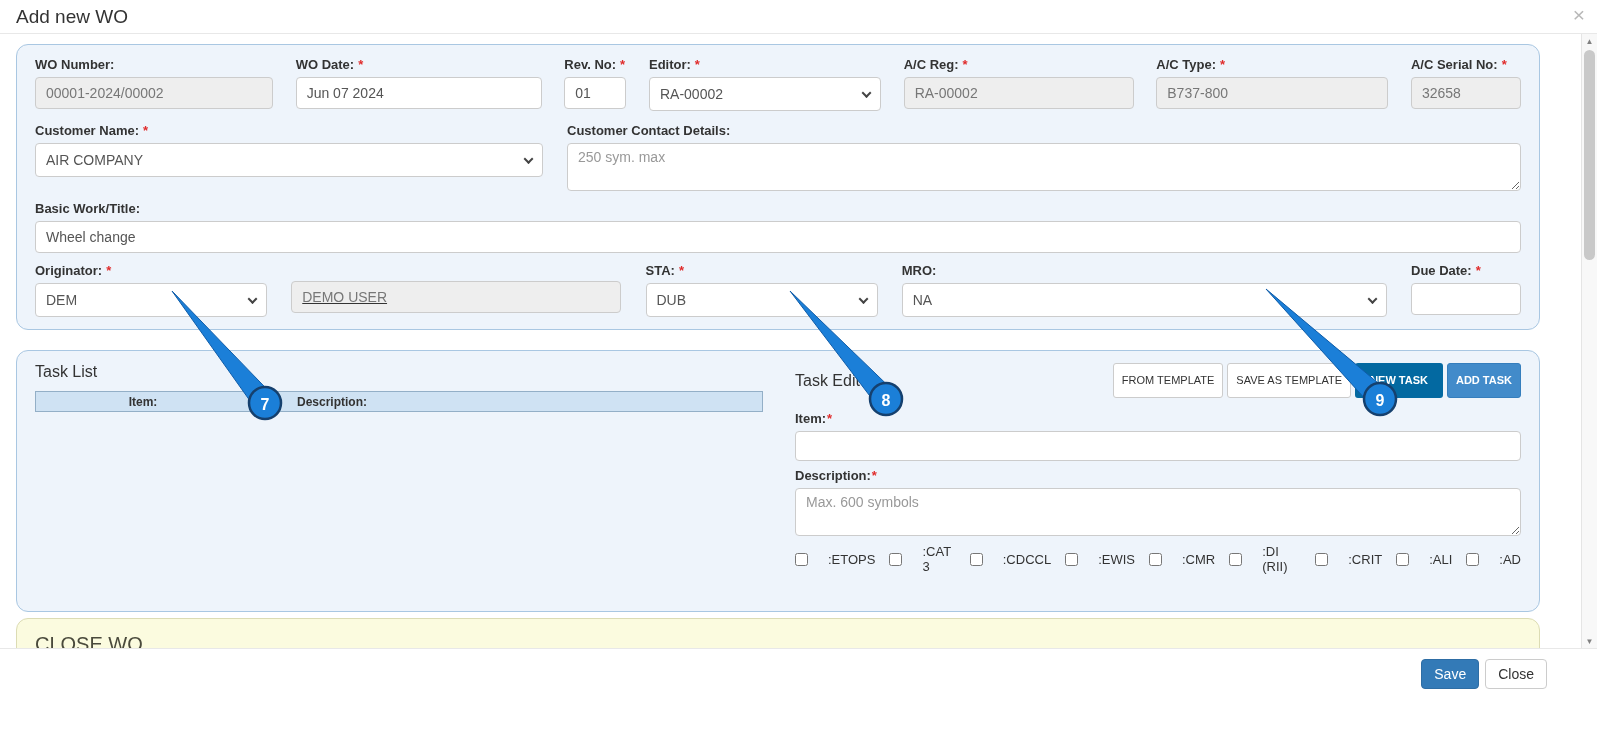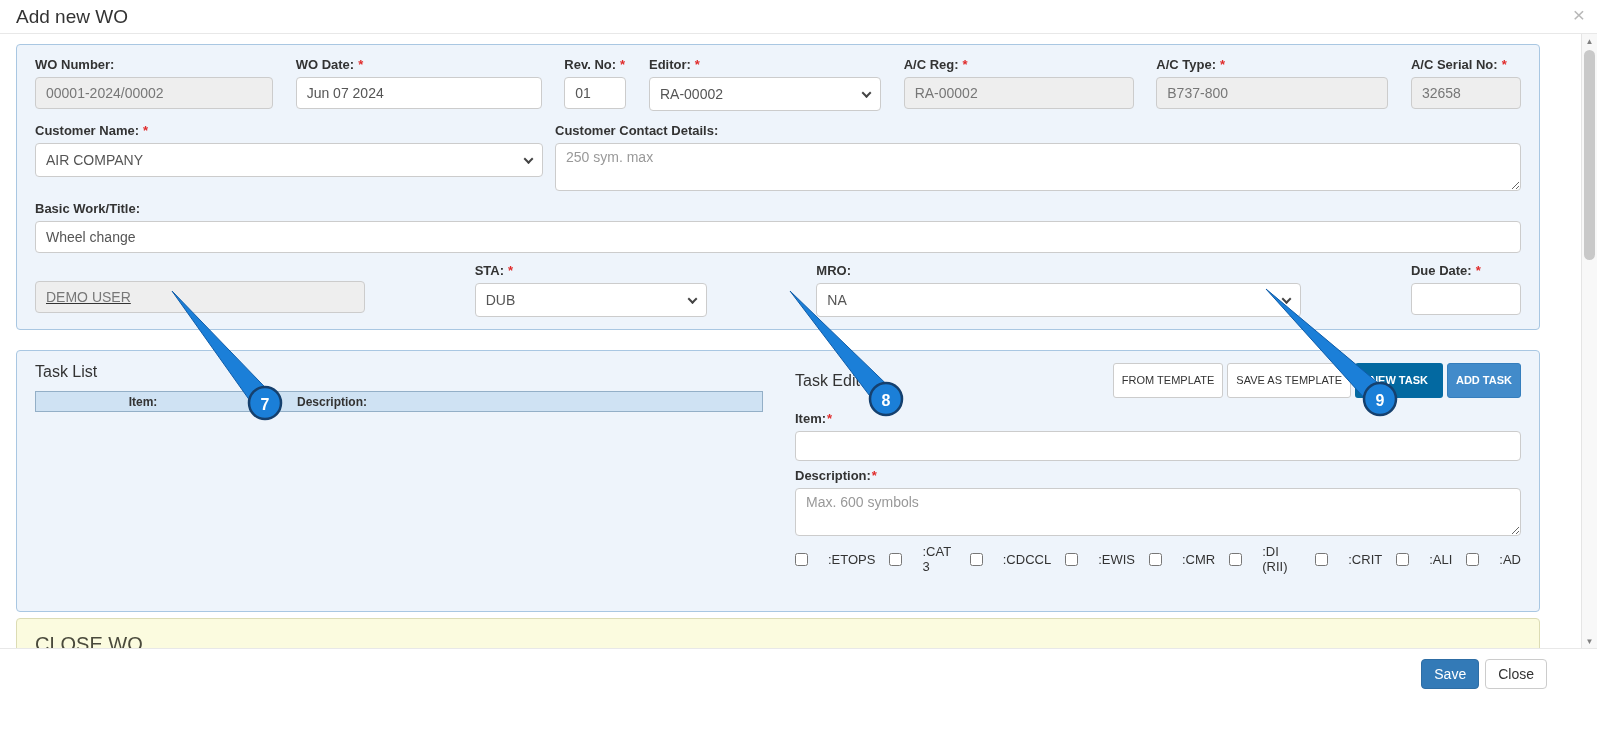--- a/index.html
+++ b/index.html
@@ -11,27 +11,27 @@
   
   .modal-header { height: 34px; padding: 6px 16px; border-bottom: 1px solid #e8e8e8; position: relative; }
   .title { font-size: 19px; color: #333; }
   .close-x { position: absolute; right: 12px; top: 4px; font-size: 21px; color: #b8b8b8;
              cursor: pointer; line-height: 1; }
 
   
   .modal-body { position: relative; height: 614px; overflow: hidden; padding: 10px 0 0 16px; }
 
   .panel { width: 1524px; background: #eef4fb; border: 1px solid #a9c7e2;
-           border-radius: 4px; padding: 12px 18px; }
+           border-radius: 12px; padding: 12px 18px; }
   .panel-tasks { margin-top: 20px; display: flex; gap: 32px; height: 262px; }
   .panel-closewo { margin-top: 6px; background: #fbfbdf; border-color: #dcdcb4;
                    height: 64px; padding-top: 14px; }
 
   .frow { display: flex; justify-content: space-between; }
-  .row-b { margin-top: 12px; justify-content: flex-start; gap: 12px; }
+  .row-b { margin-top: 12px; justify-content: flex-start; gap: 24px; }
   .row-c { margin-top: 10px; }
   .row-d { margin-top: 10px; }
 
   .fg { display: flex; flex-direction: column; }
   .fg-grow { flex: 1; }
   .lbl { font-size: 13px; font-weight: bold; color: #333; margin-bottom: 5px; white-space: nowrap; }
   .lbl-spacer { height: 13px; margin-bottom: 5px; }
   .req { color: #e02b2b; margin-left: 4px; font-weight: bold; }
   .req-tight { margin-left: 1px; }
 
@@ -166,20 +166,29 @@
           <textarea class="ctl" placeholder="250 sym. max" style=""></textarea>
         </div>
       </div>
 
       <div class="row-c">
         <div class="lbl"><span>Basic Work/Title:</span></div>
         <input class="ctl" value="Wheel change" style="">
       </div>
 
       <div class="frow row-d">
+        <div class="fg w232">
+          <div class="lbl"><span>Originator:</span><span class="req">*</span></div>
+          <div class="select-wrap">
+            <select class="ctl">
+              <option>DEM</option>
+            </select>
+            <span class="chev"></span>
+          </div>
+        </div>
         <div class="fg w330">
           <div class="lbl-spacer"></div>
           <input class="ctl dis" disabled="" value="DEMO USER" style="">
         </div>
         <div class="fg w232">
           <div class="lbl"><span>STA:</span><span class="req">*</span></div>
           <div class="select-wrap">
             <select class="ctl">
               <option>DUB</option>
             </select>

